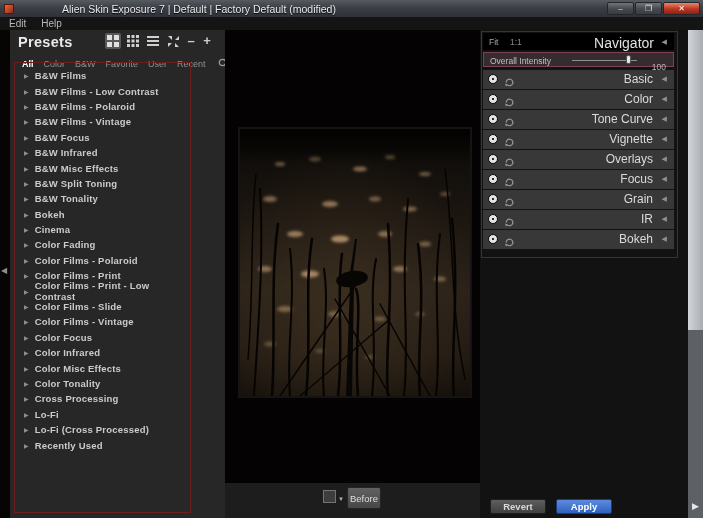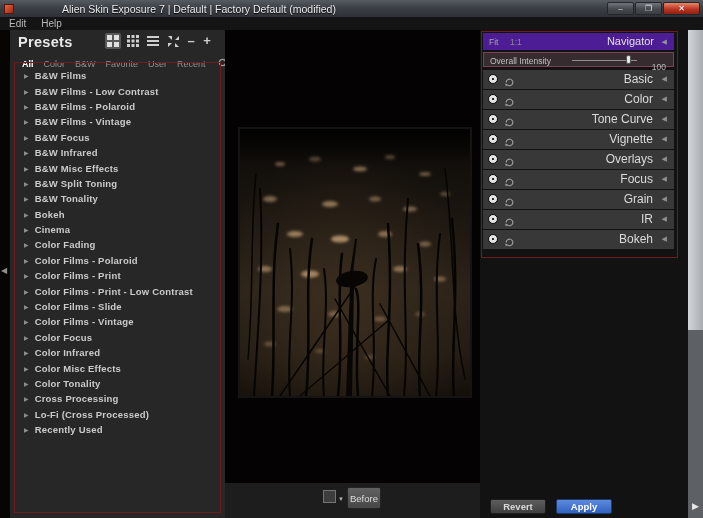--- a/index.html
+++ b/index.html
@@ -30,21 +30,21 @@
   .presets-header{position:absolute;left:0;top:0;right:0;height:24px;display:flex;align-items:center;}
   .presets-title{font-size:14.5px;font-weight:bold;color:#eaeaea;margin-left:8px;letter-spacing:.3px;}
   .view-icons{position:absolute;right:12px;top:3px;display:flex;align-items:center;gap:4px;}
   .vicon{width:16px;height:16px;display:flex;align-items:center;justify-content:center;border-radius:2px;}
   .vicon.active{background:#585858;}
   .pm{color:#cfcfcf;font-size:13px;font-weight:bold;line-height:14px;width:12px;text-align:center;}
   .tabs-row{position:absolute;left:0;top:25px;right:0;height:17px;display:flex;align-items:center;
             gap:10px;padding-left:12px;}
   .tab{font-size:9px;color:#8f8f8f;}
   .tab.active{color:#fff;font-weight:bold;}
-  .preset-list-box{position:absolute;left:4px;top:32px;width:207px;height:451px;
+  .preset-list-box{position:absolute;left:4px;top:32px;width:177px;height:451px;
                    border:1px solid #6f1c1c;padding-top:5px;overflow:hidden;}
   .preset-item{height:15.4px;display:flex;align-items:center;padding-left:9px;}
   .tri{color:#8d8d8d;font-size:6px;margin-right:6px;}
   .pi-label{font-size:9.5px;font-weight:bold;color:#cbcbcb;letter-spacing:.2px;}
 
   .panel-collapse-left{position:absolute;left:1px;top:266px;color:#8f8f8f;font-size:8px;}
   .grip-dots{position:absolute;left:221px;top:260px;width:3px;}
   .grip-dots i{display:block;width:2px;height:2px;border-radius:50%;background:#7e4a4a;margin-bottom:2px;}
 
   
@@ -58,24 +58,24 @@
                 border:1px solid #747474;}
   .caret-down{position:absolute;left:113px;top:13px;color:#b0b0b0;font-size:6px;}
   .before-btn{position:absolute;left:122px;top:4px;width:34px;height:22px;border:1px solid #242424;
               border-radius:2px;background:linear-gradient(#616161,#474747);
               color:#dedede;font-size:9.5px;text-align:center;line-height:21px;}
 
   
   .right-panel{position:absolute;left:480px;top:30px;width:208px;height:488px;background:#121212;}
   .right-annotation{position:absolute;left:1px;top:1px;width:197px;height:227px;
                     border:1px solid #6f1c1c;pointer-events:none;z-index:5;}
-  .nav-header{position:absolute;left:3px;top:3px;width:191px;height:17px;background:#4c1d95;}
+  .nav-header{position:absolute;left:3px;top:3px;width:191px;height:17px;background:#000000;}
   .fit-btn{position:absolute;left:6px;top:4px;font-size:8.5px;color:#a8a8a8;}
   .one-btn{position:absolute;left:27px;top:4px;font-size:8.5px;color:#8a8a8a;}
-  .nav-title{position:absolute;right:20px;top:2px;font-size:11px;color:#e0e0e0;}
+  .nav-title{position:absolute;right:20px;top:2px;font-size:14px;color:#e0e0e0;}
   .hdr-tri{position:absolute;right:7px;top:5px;color:#909090;font-size:7px;}
 
   .intensity-row{position:absolute;left:3px;top:22px;width:191px;height:15px;background:#362b2f;
                  border:1px solid #7c4452;}
   .int-label{position:absolute;left:6px;top:3px;font-size:8.5px;color:#c0c0c0;}
   .int-track{position:absolute;left:88px;right:36px;top:7px;height:1px;background:#8e8e8e;}
   .int-thumb{position:absolute;right:42px;top:2px;width:5px;height:9px;border-radius:2px;
              background:#e8e8e8;border:1px solid #555;}
   .int-value{position:absolute;right:7px;top:9px;font-size:8.5px;color:#b8b8b8;text-align:right;}
 
@@ -269,20 +269,24 @@
           <span class="tri">▶</span>
           <span class="pi-label">Color Misc Effects</span>
         </div>
         <div class="preset-item">
           <span class="tri">▶</span>
           <span class="pi-label">Color Tonality</span>
         </div>
         <div class="preset-item">
           <span class="tri">▶</span>
           <span class="pi-label">Cross Processing</span>
+        </div>
+        <div class="preset-item">
+          <span class="tri">▶</span>
+          <span class="pi-label">Lo-Fi</span>
         </div>
         <div class="preset-item">
           <span class="tri">▶</span>
           <span class="pi-label">Lo-Fi (Cross Processed)</span>
         </div>
         <div class="preset-item">
           <span class="tri">▶</span>
           <span class="pi-label">Recently Used</span>
         </div>
       </div>

